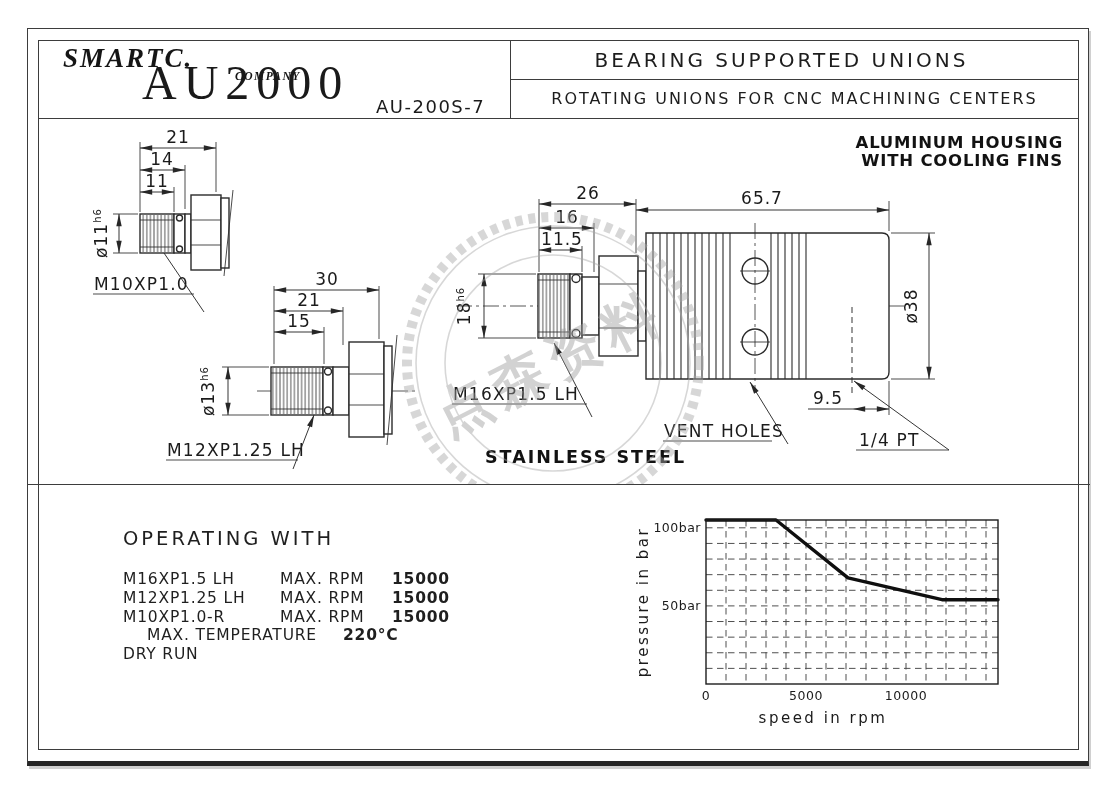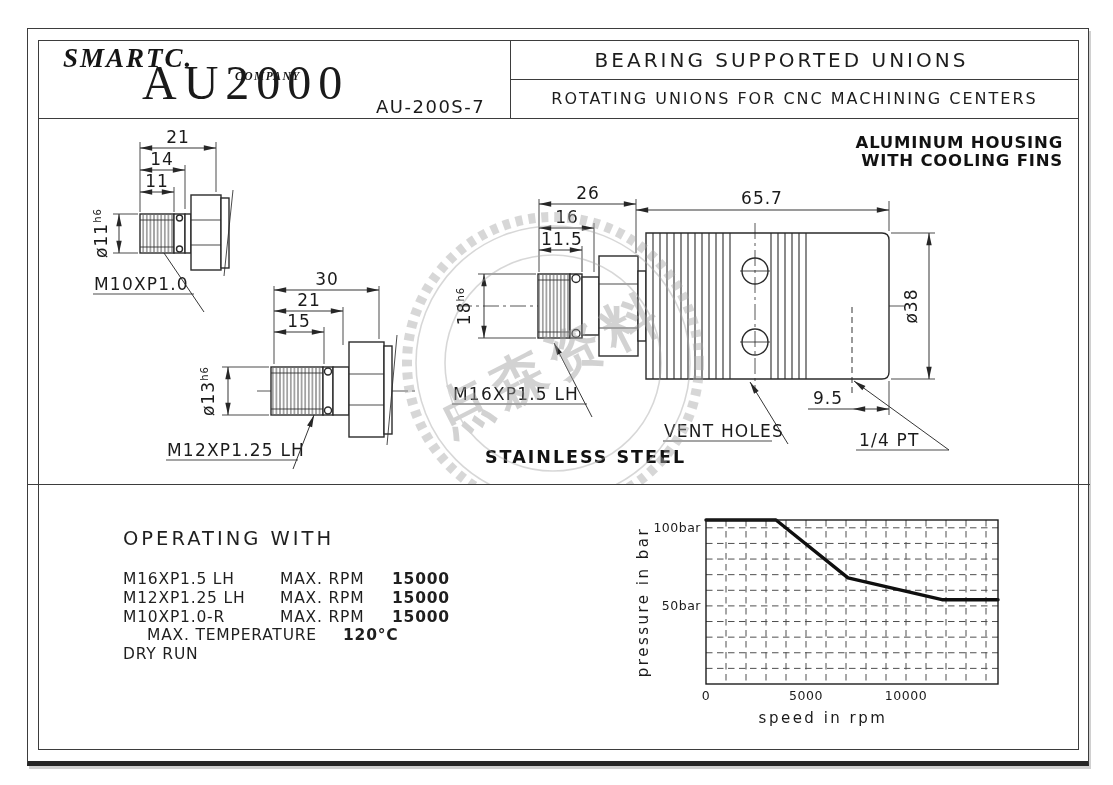--- a/index.html
+++ b/index.html
@@ -279,21 +279,21 @@
         <span class="c2">MAX. RPM</span>
         <span class="val">15000</span>
       </div>
       <div class="odr">
         <span class="c1">M10XP1.0-R</span>
         <span class="c2">MAX. RPM</span>
         <span class="val">15000</span>
       </div>
       <div class="odr">
         <span class="ct">MAX. TEMPERATURE</span>
-        <span class="val">120°C</span>
+        <span class="val">220°C</span>
       </div>
       <div class="odr">DRY RUN</div>
     </div>
 
     <svg id="chart" viewBox="630 498 380 237">
       <text class="axis-label" x="647" y="601" text-anchor="middle" transform="rotate(-90 647 601)">pressure in bar</text>
       <g id="chart-grid">
           <line x1="725" x2="725" y1="519" y2="683"></line>
           <line x1="745" x2="745" y1="519" y2="683"></line>
           <line x1="765" x2="765" y1="519" y2="683"></line>

